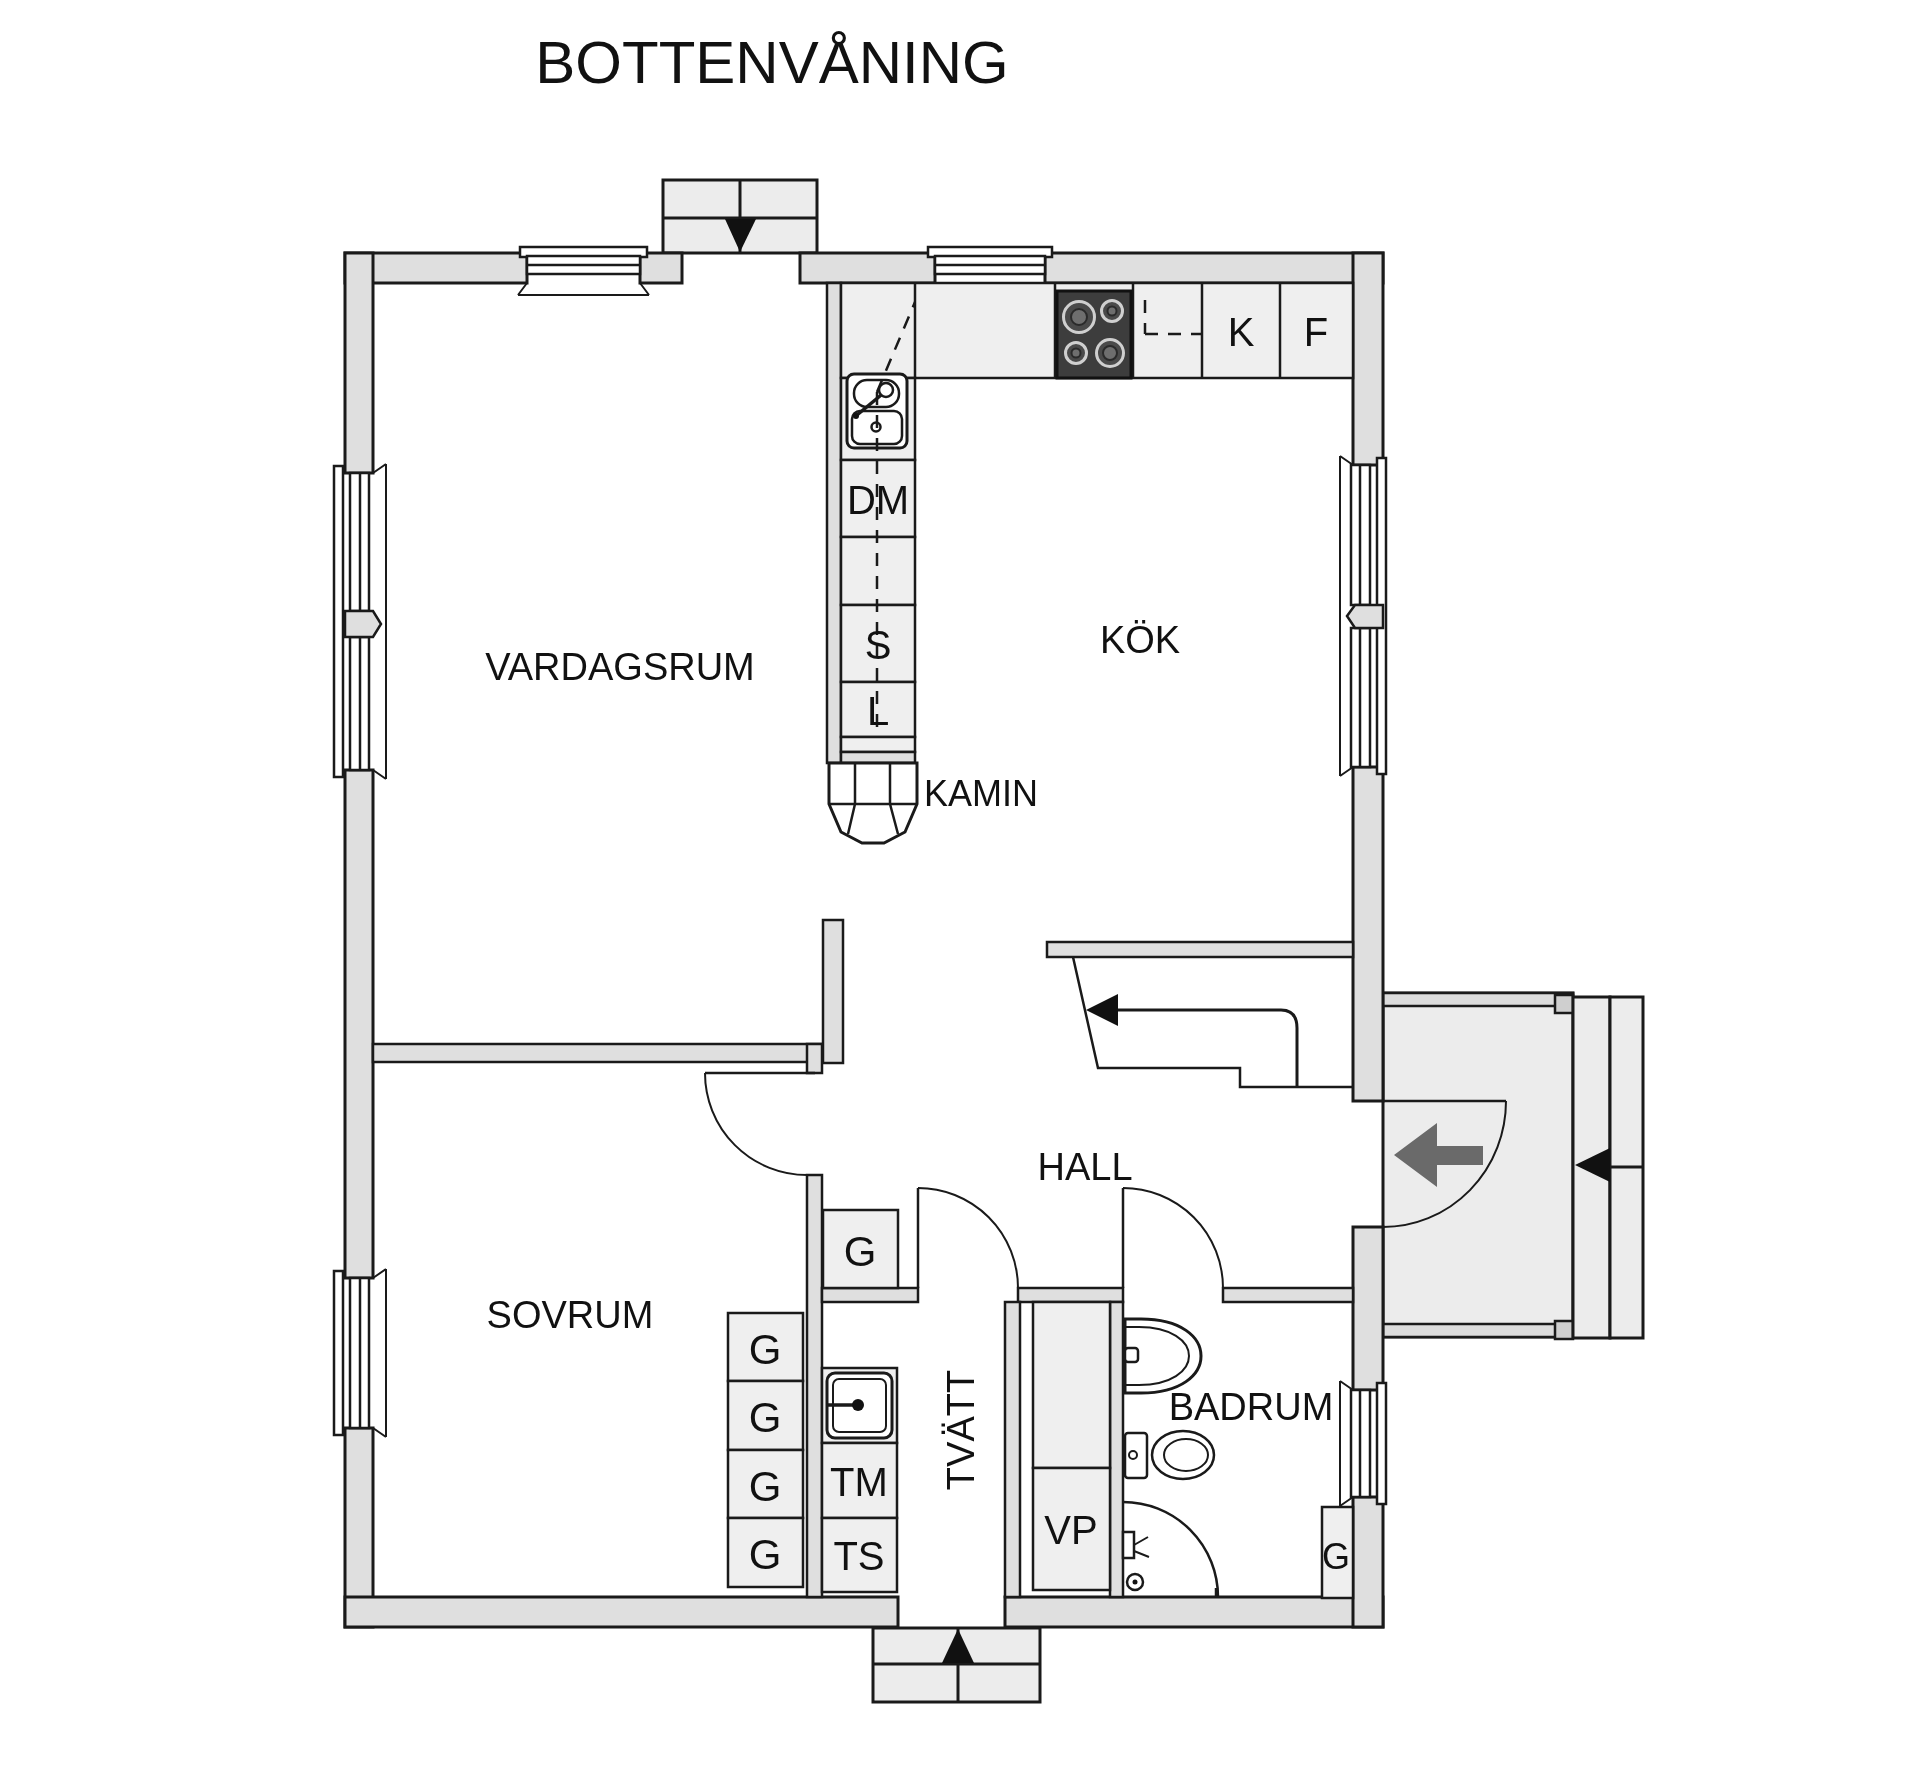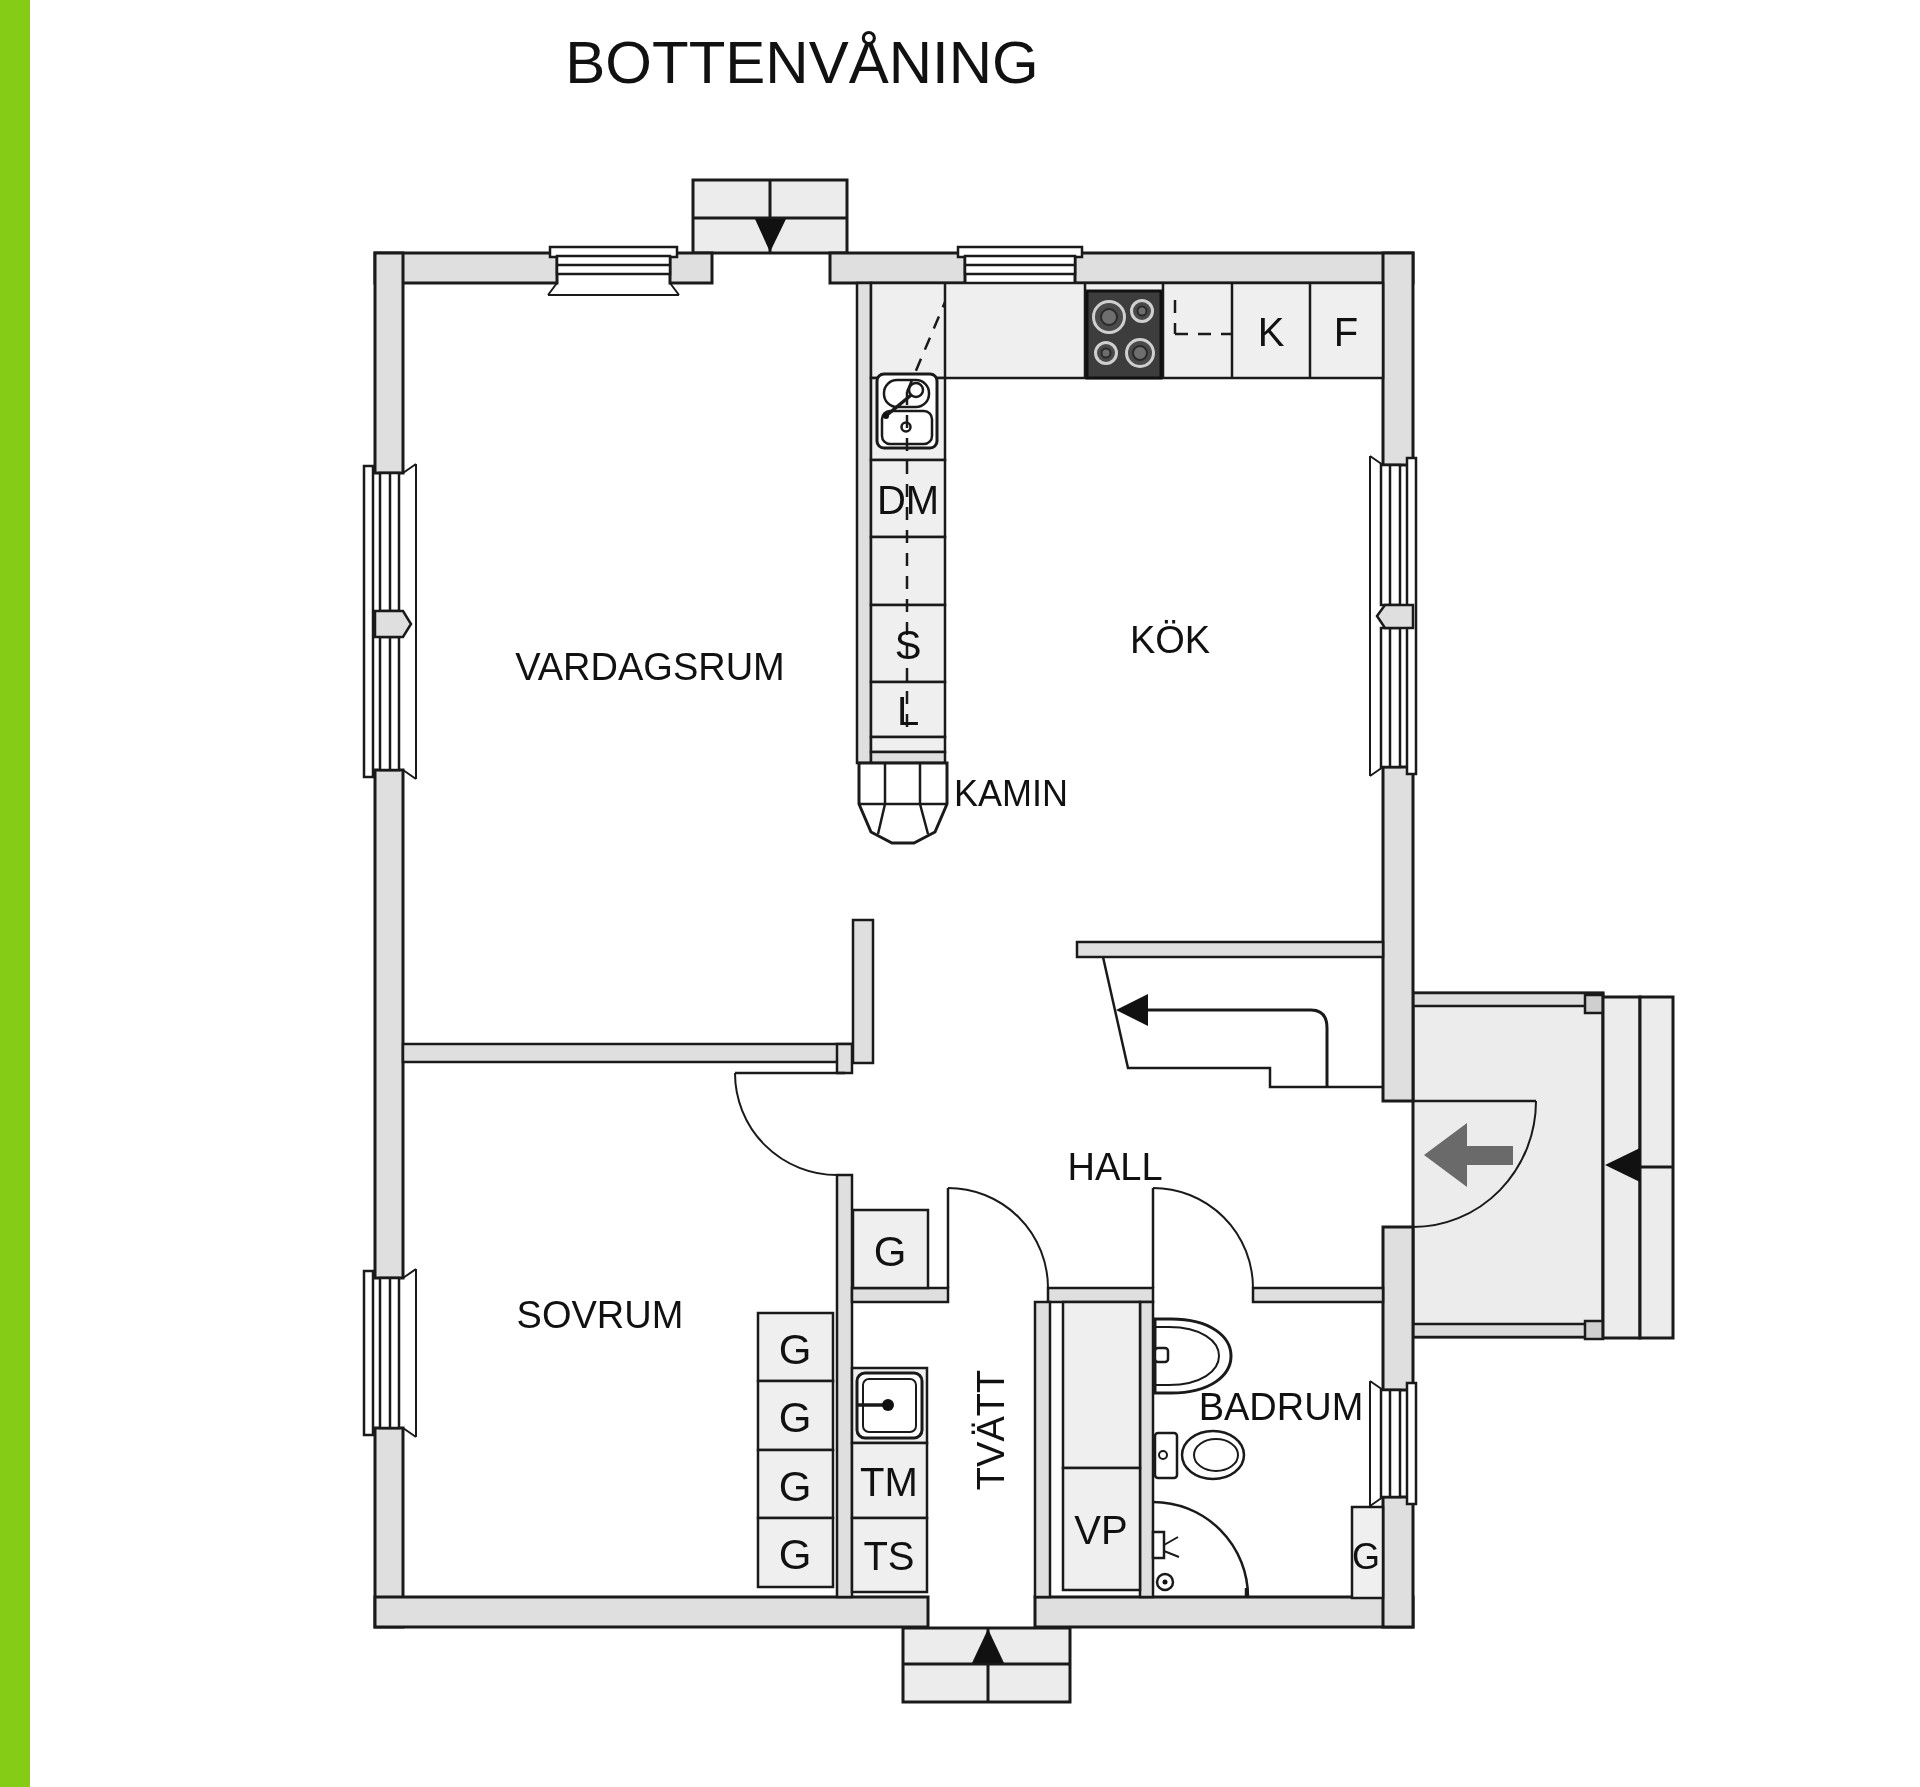--- a/index.html
+++ b/index.html
@@ -1,16 +1,16 @@
 <!DOCTYPE html>
 <html><head>
 <meta charset="utf-8">
 <style>
   html,body{margin:0;padding:0;background:#fff;}
-  .page{position:relative;width:1741px;height:1787px;background:#84cc16;overflow:hidden;padding-left:30px;}
+  .page{position:relative;width:1741px;height:1787px;background:#f97316;overflow:hidden;}
   .lbl{font-family:"Liberation Sans", sans-serif;fill:#111;}
   svg{display:block;}
 </style>
 </head>
 <body>
 
 <div class="page">
 <svg width="1920" height="1787" viewBox="0 0 1920 1787" xmlns="http://www.w3.org/2000/svg">
 
   <rect x="0" y="0" width="1920" height="1787" fill="#ffffff"></rect>

